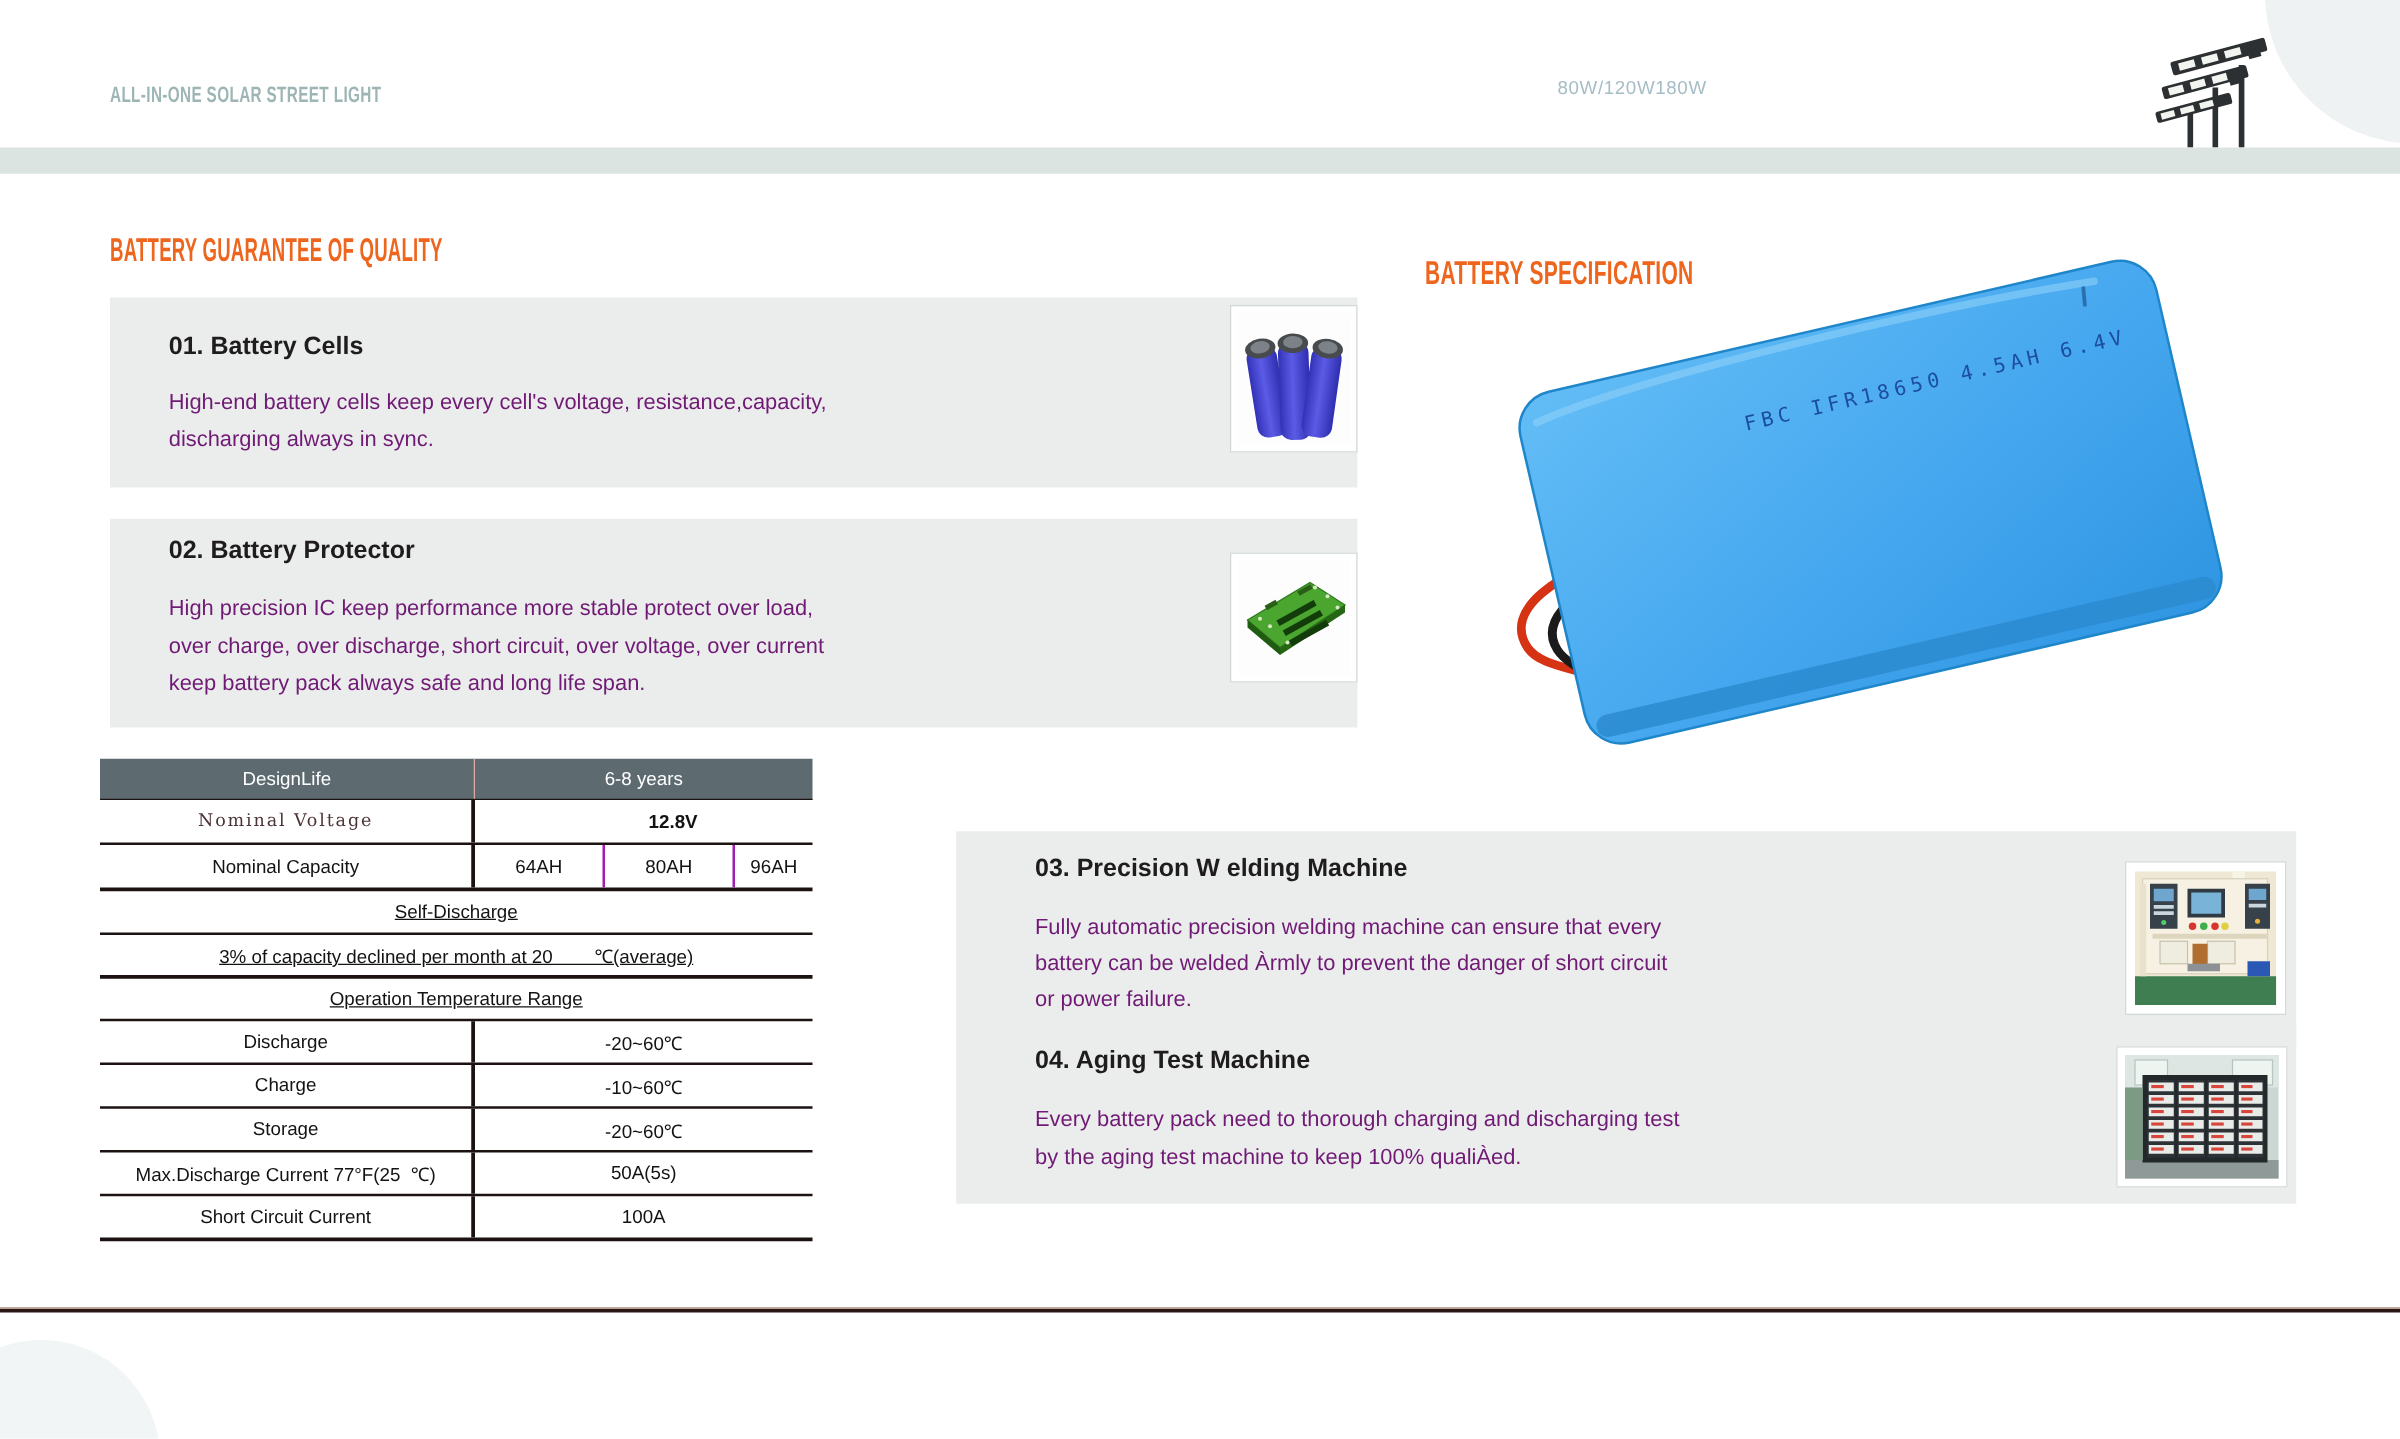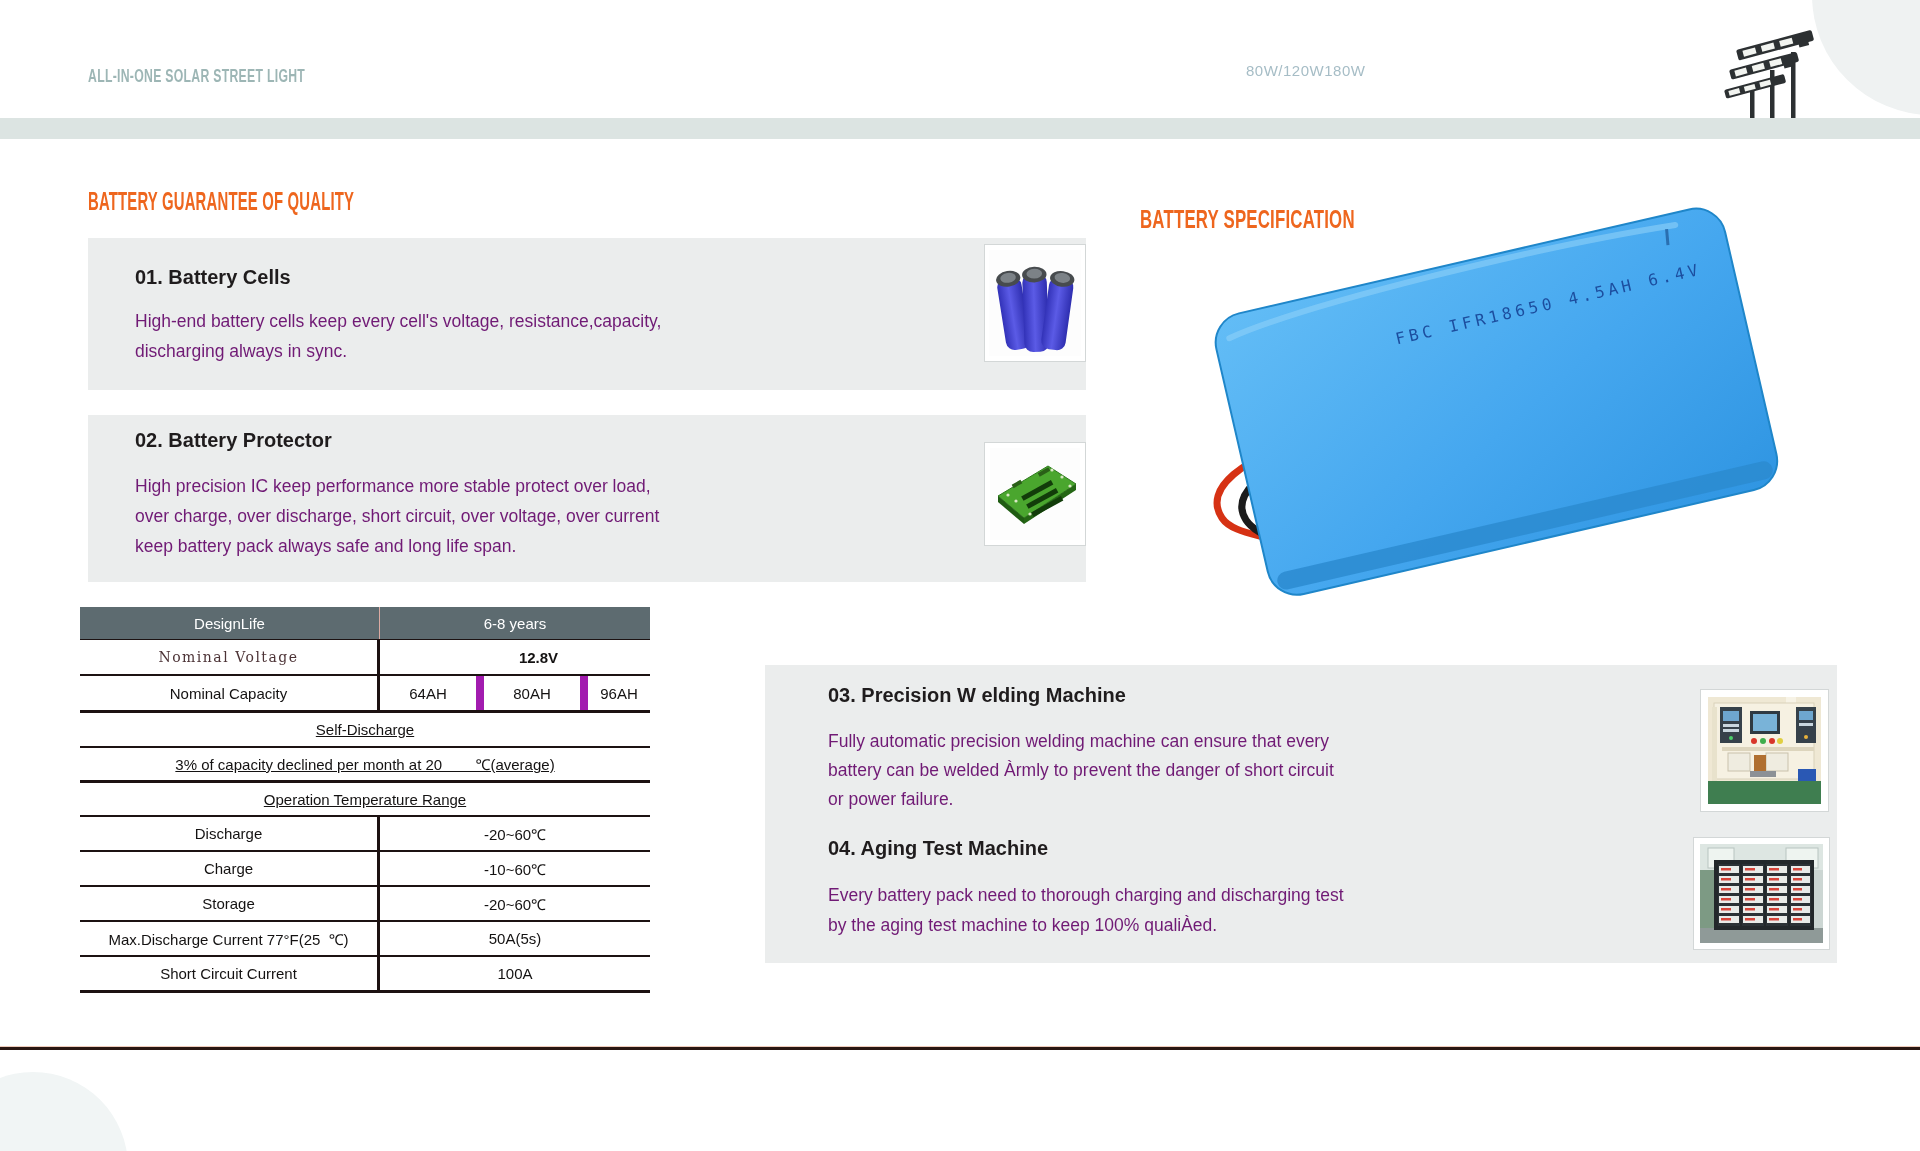--- a/index.html
+++ b/index.html
@@ -44,21 +44,21 @@
 
   
   .spec-table{position:absolute;left:80px;top:607px;width:570px;font-size:15px;color:#141212;}
   .tr{display:flex;align-items:center;text-align:center;border-bottom:2px solid #1c1212;}
   .td{display:flex;align-items:center;justify-content:center;height:100%;box-sizing:border-box;}
   .thead{height:32px;background:#5d6b70;color:#fff;border-bottom:1px solid #1c1212;}
   .thead .lab{border-right:1px solid #dcaaa2;}
   .lab{width:300px;} .val{flex:1;}
   .vline .lab{border-right:3px solid #1c1212;}
   .r-nv{height:34px;gap:47px;} .r-nc{height:34px;border-bottom:3px solid #1c1212;}
-  .cap{width:104px;border-right:8px solid #a21caf;} .cap.last{flex:1;border-right:none;}
+  .cap{width:104px;border-right:2px solid #a21caf;} .cap.last{flex:1;border-right:none;}
   .r-span{height:33px;justify-content:flex-end;text-decoration:underline;}
   .full{width:100%;}
   .r-note{height:32px;border-bottom:3px solid #1c1212;}
   .r-otr{height:32px;}
   .r-pair{height:33px;}
   .r-last{border-bottom:3px solid #1c1212;}
   .cjk{font-family:"DejaVu Serif","Liberation Serif",serif;font-size:14px;color:#4c3336;letter-spacing:1.5px;}
   .bold{font-weight:bold;}
 
   

